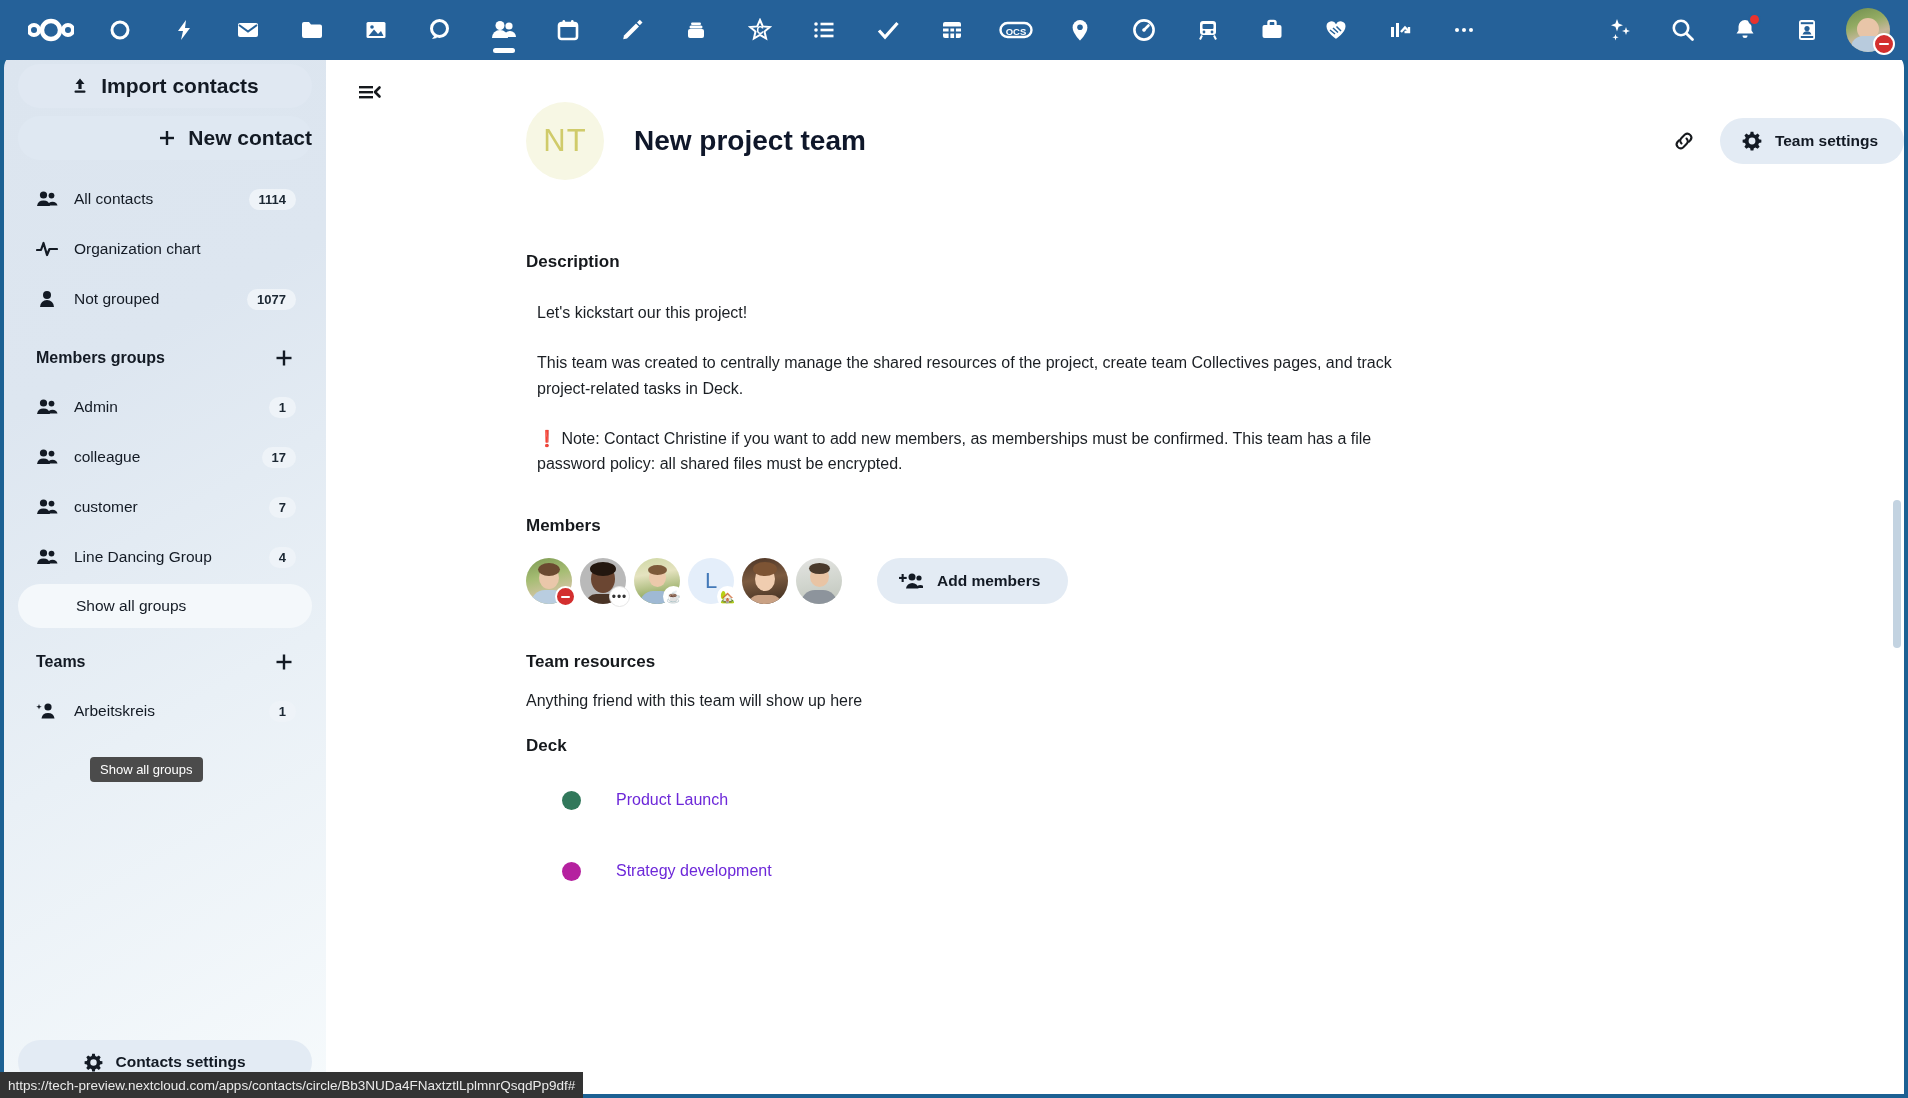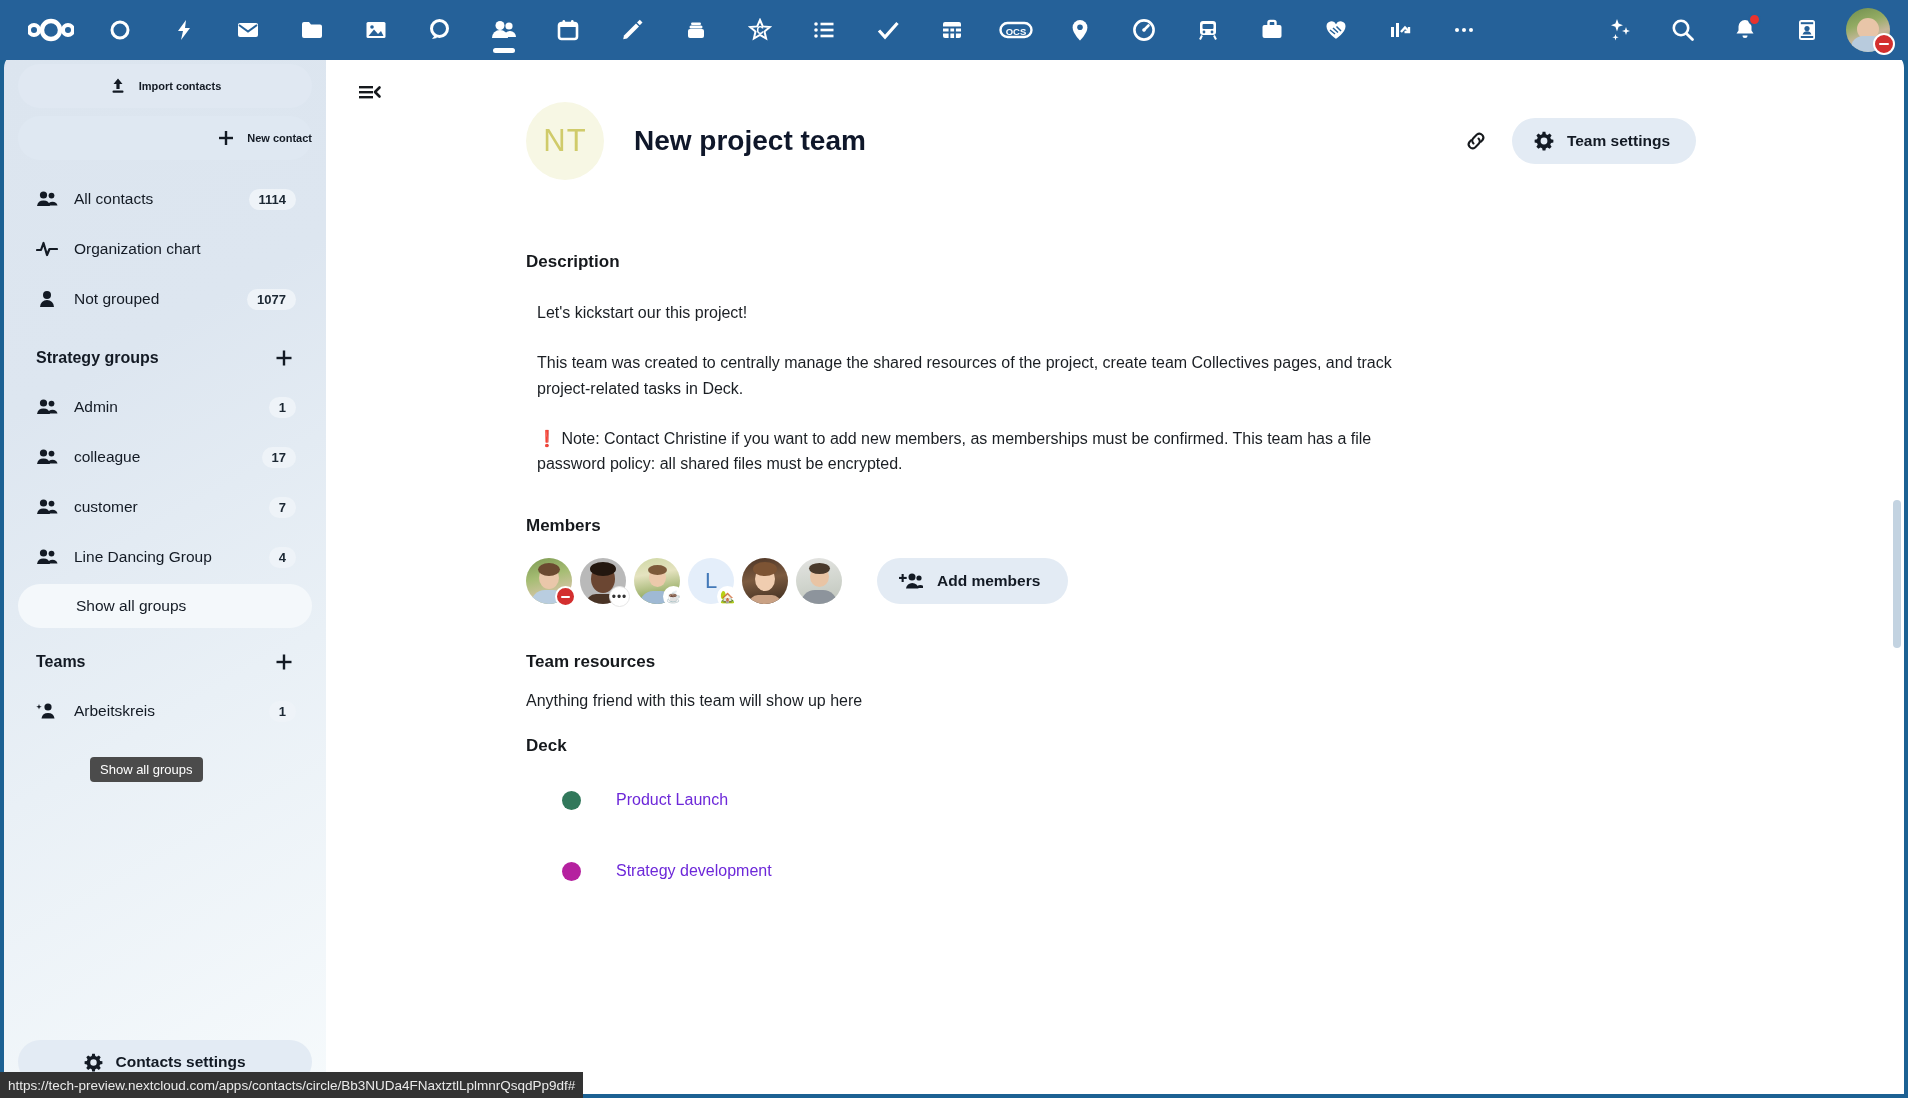--- a/index.html
+++ b/index.html
@@ -79,21 +79,21 @@
     border-radius: 16px 0 0 0;
     background: linear-gradient(150deg, #dce5ef 0%, #dde6f0 30%, #e9f0f6 62%, #f6fafc 100%);
     overflow: hidden;
   }
   .sb-inner { padding: 12px 14px 0 14px; }
   .sb-btn {
     height: 44px; border-radius: 22px;
     background: #e0e8f2;
     display: flex; align-items: center; justify-content: center;
     gap: 12px;
-    font-size: 11px; font-weight: 700; color: #131a24;
+    font-size: 21px; font-weight: 700; color: #131a24;
     margin-bottom: 8px;
     cursor: pointer;
   }
   .sb-btn.plain { background: #dfe8f2; justify-content: flex-end; }
   .sb-list { margin-top: 14px; }
   .sb-item {
     height: 50px; border-radius: 25px;
     display: flex; align-items: center;
     padding: 0 16px 0 18px;
     gap: 16px;
@@ -147,21 +147,21 @@
   }
   .collapse-btn {
     position: absolute; left: 24px; top: 20px;
     width: 40px; height: 40px;
     display: flex; align-items: center; justify-content: center;
     cursor: pointer;
   }
   .content { padding: 0 0 0 200px; }
   .team-header {
     display: flex; align-items: center;
-    margin-top: 50px; padding-right: 208px;
+    margin-top: 50px; 
   }
   .team-avatar {
     width: 78px; height: 78px; border-radius: 50%;
     background: #f7f7e4;
     display: flex; align-items: center; justify-content: center;
     font-size: 31px; color: #d0cb6a; letter-spacing: 1px;
     flex: none;
   }
   .team-title {
     margin-left: 30px;
@@ -477,21 +477,21 @@
           <svg width="22" height="20" viewBox="0 0 22 20">
               <circle cx="11" cy="6" r="4" fill="#131a24"></circle>
               <path d="M4 18 a7 7 0 0 1 14 0 Z" fill="#131a24"></path>
             </svg>
           <span class="lbl">Not grouped</span>
           <span class="sb-count">1077</span>
         </div>
       </div>
 
       <div class="sb-sectionhdr">
-        <span class="t">Strategy groups</span>
+        <span class="t">Members groups</span>
         <span class="sb-plus">
           <svg width="20" height="20" viewBox="0 0 20 20">
               <rect x="8.8" y="2.5" width="2.4" height="15" fill="#131a24"></rect>
               <rect x="2.5" y="8.8" width="15" height="2.4" fill="#131a24"></rect>
             </svg>
         </span>
       </div>
 
       <div>
         <div class="sb-item">

